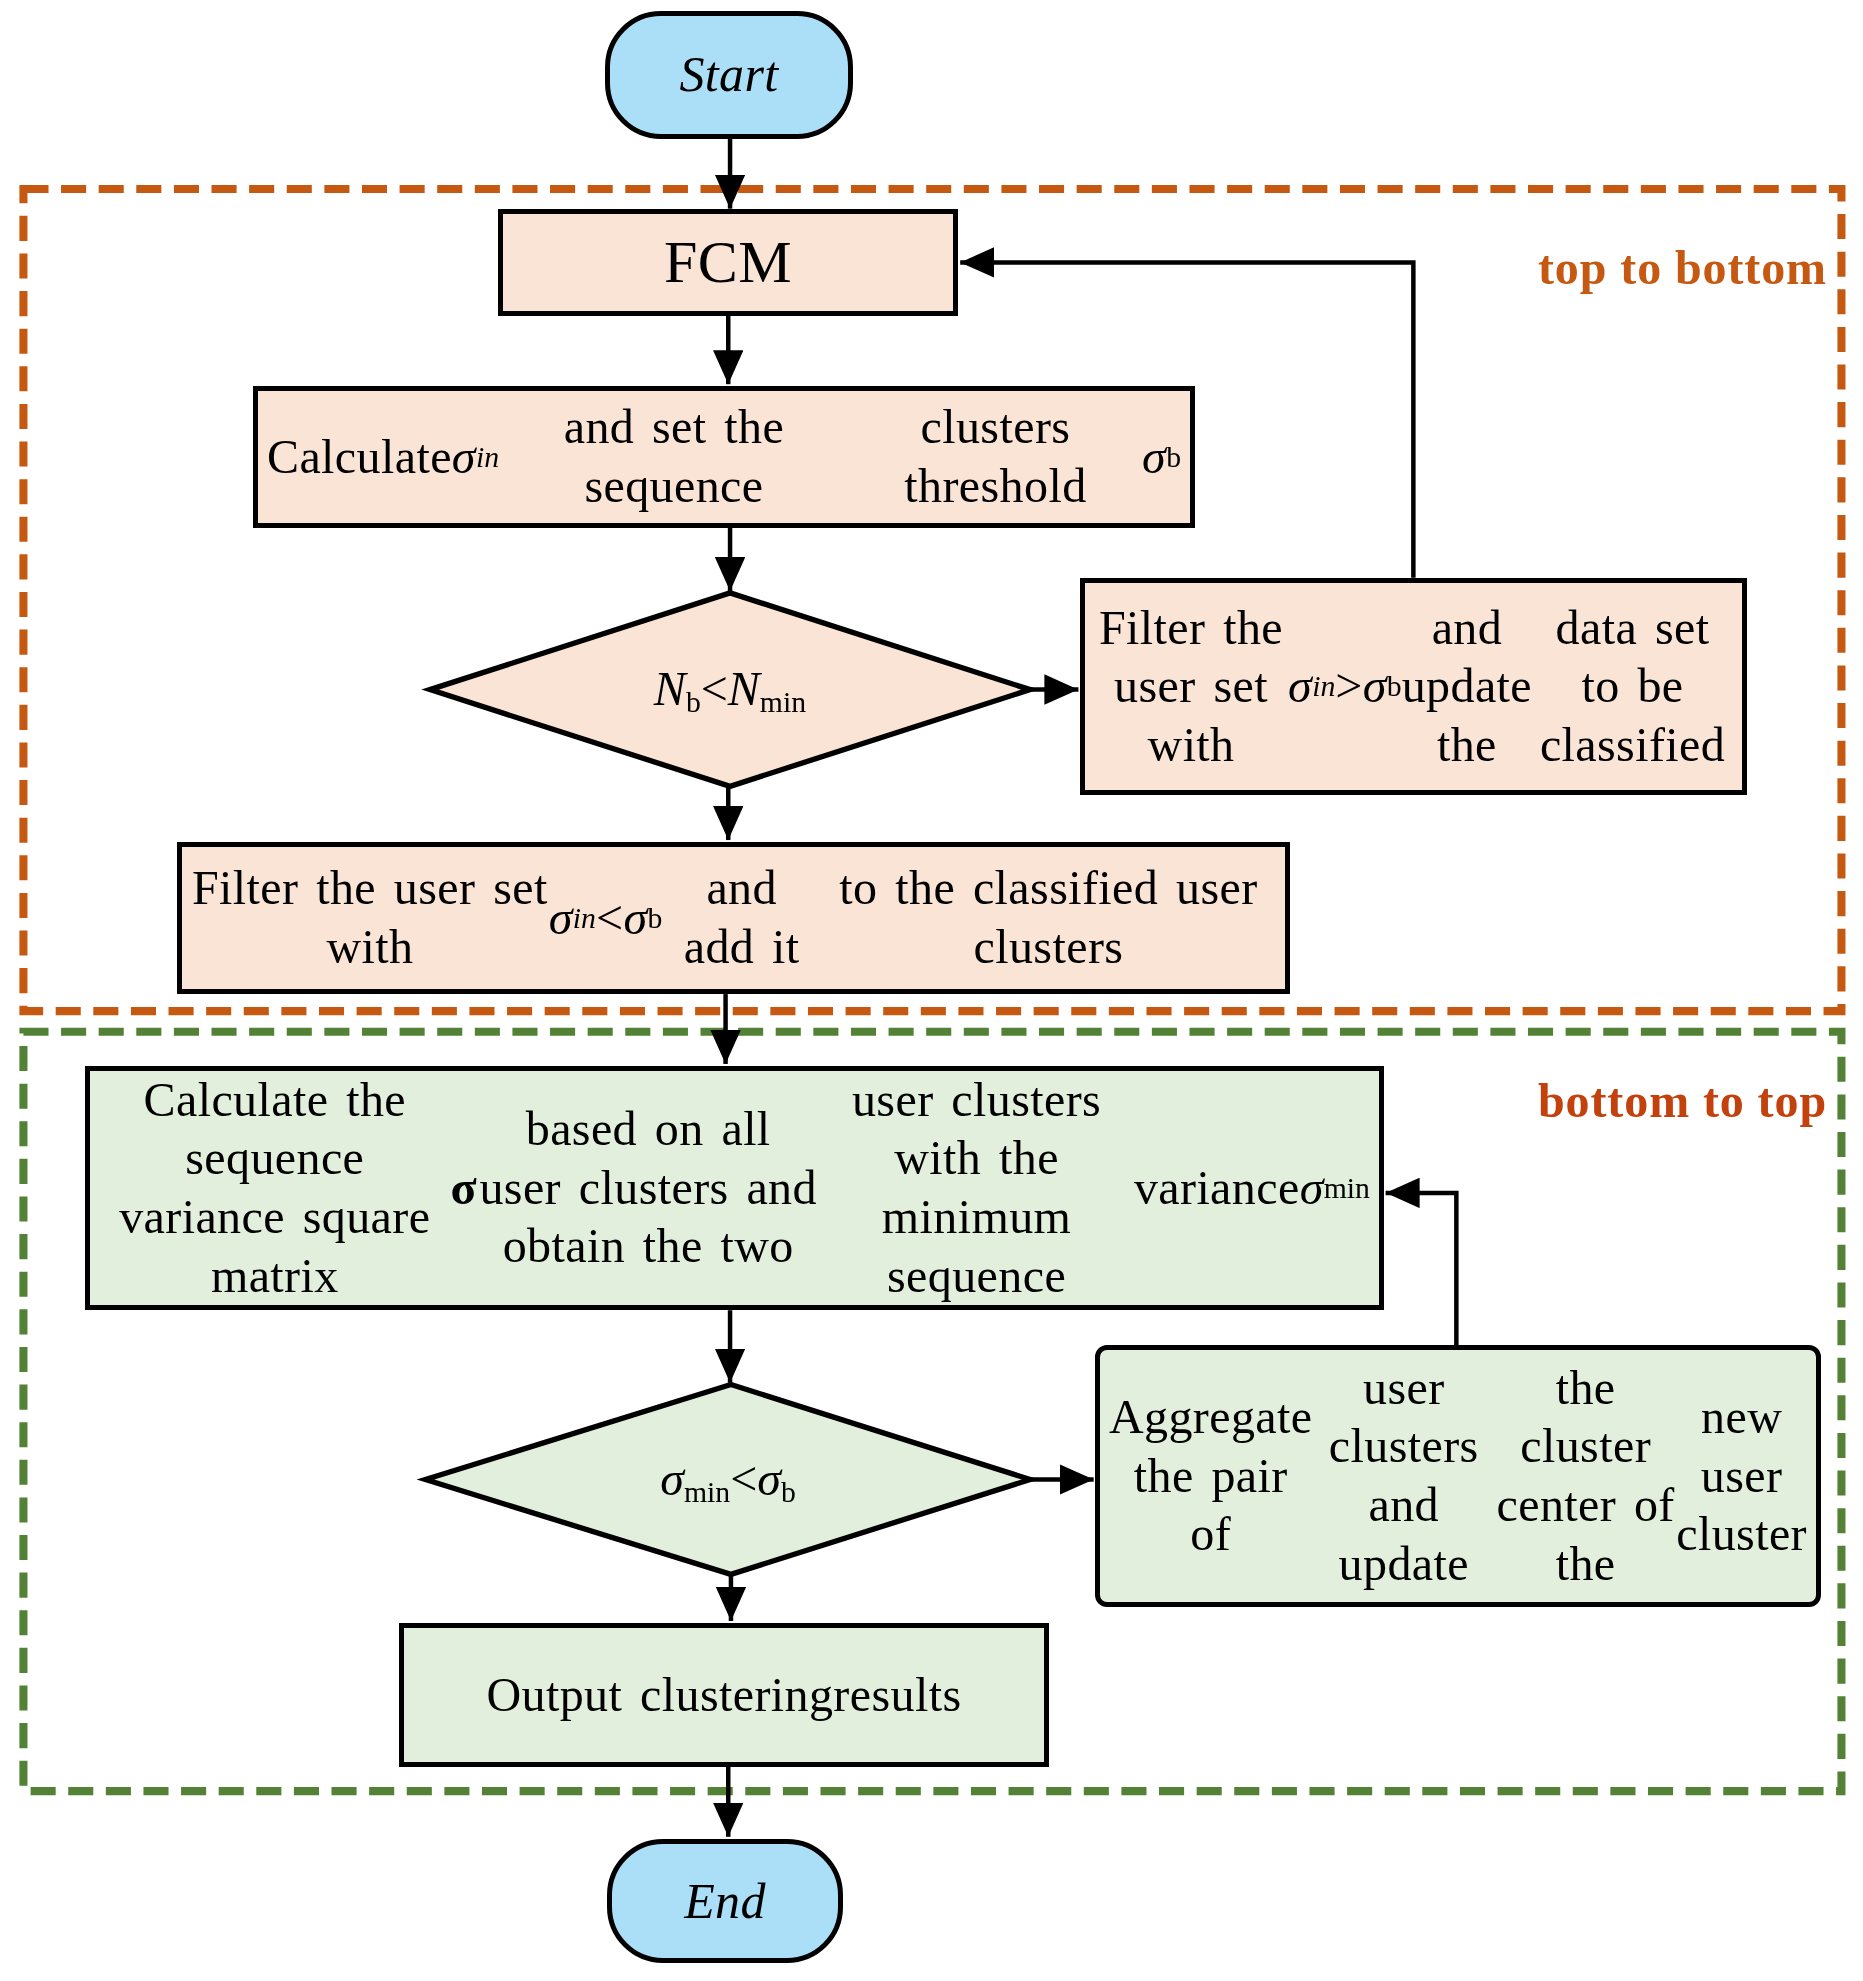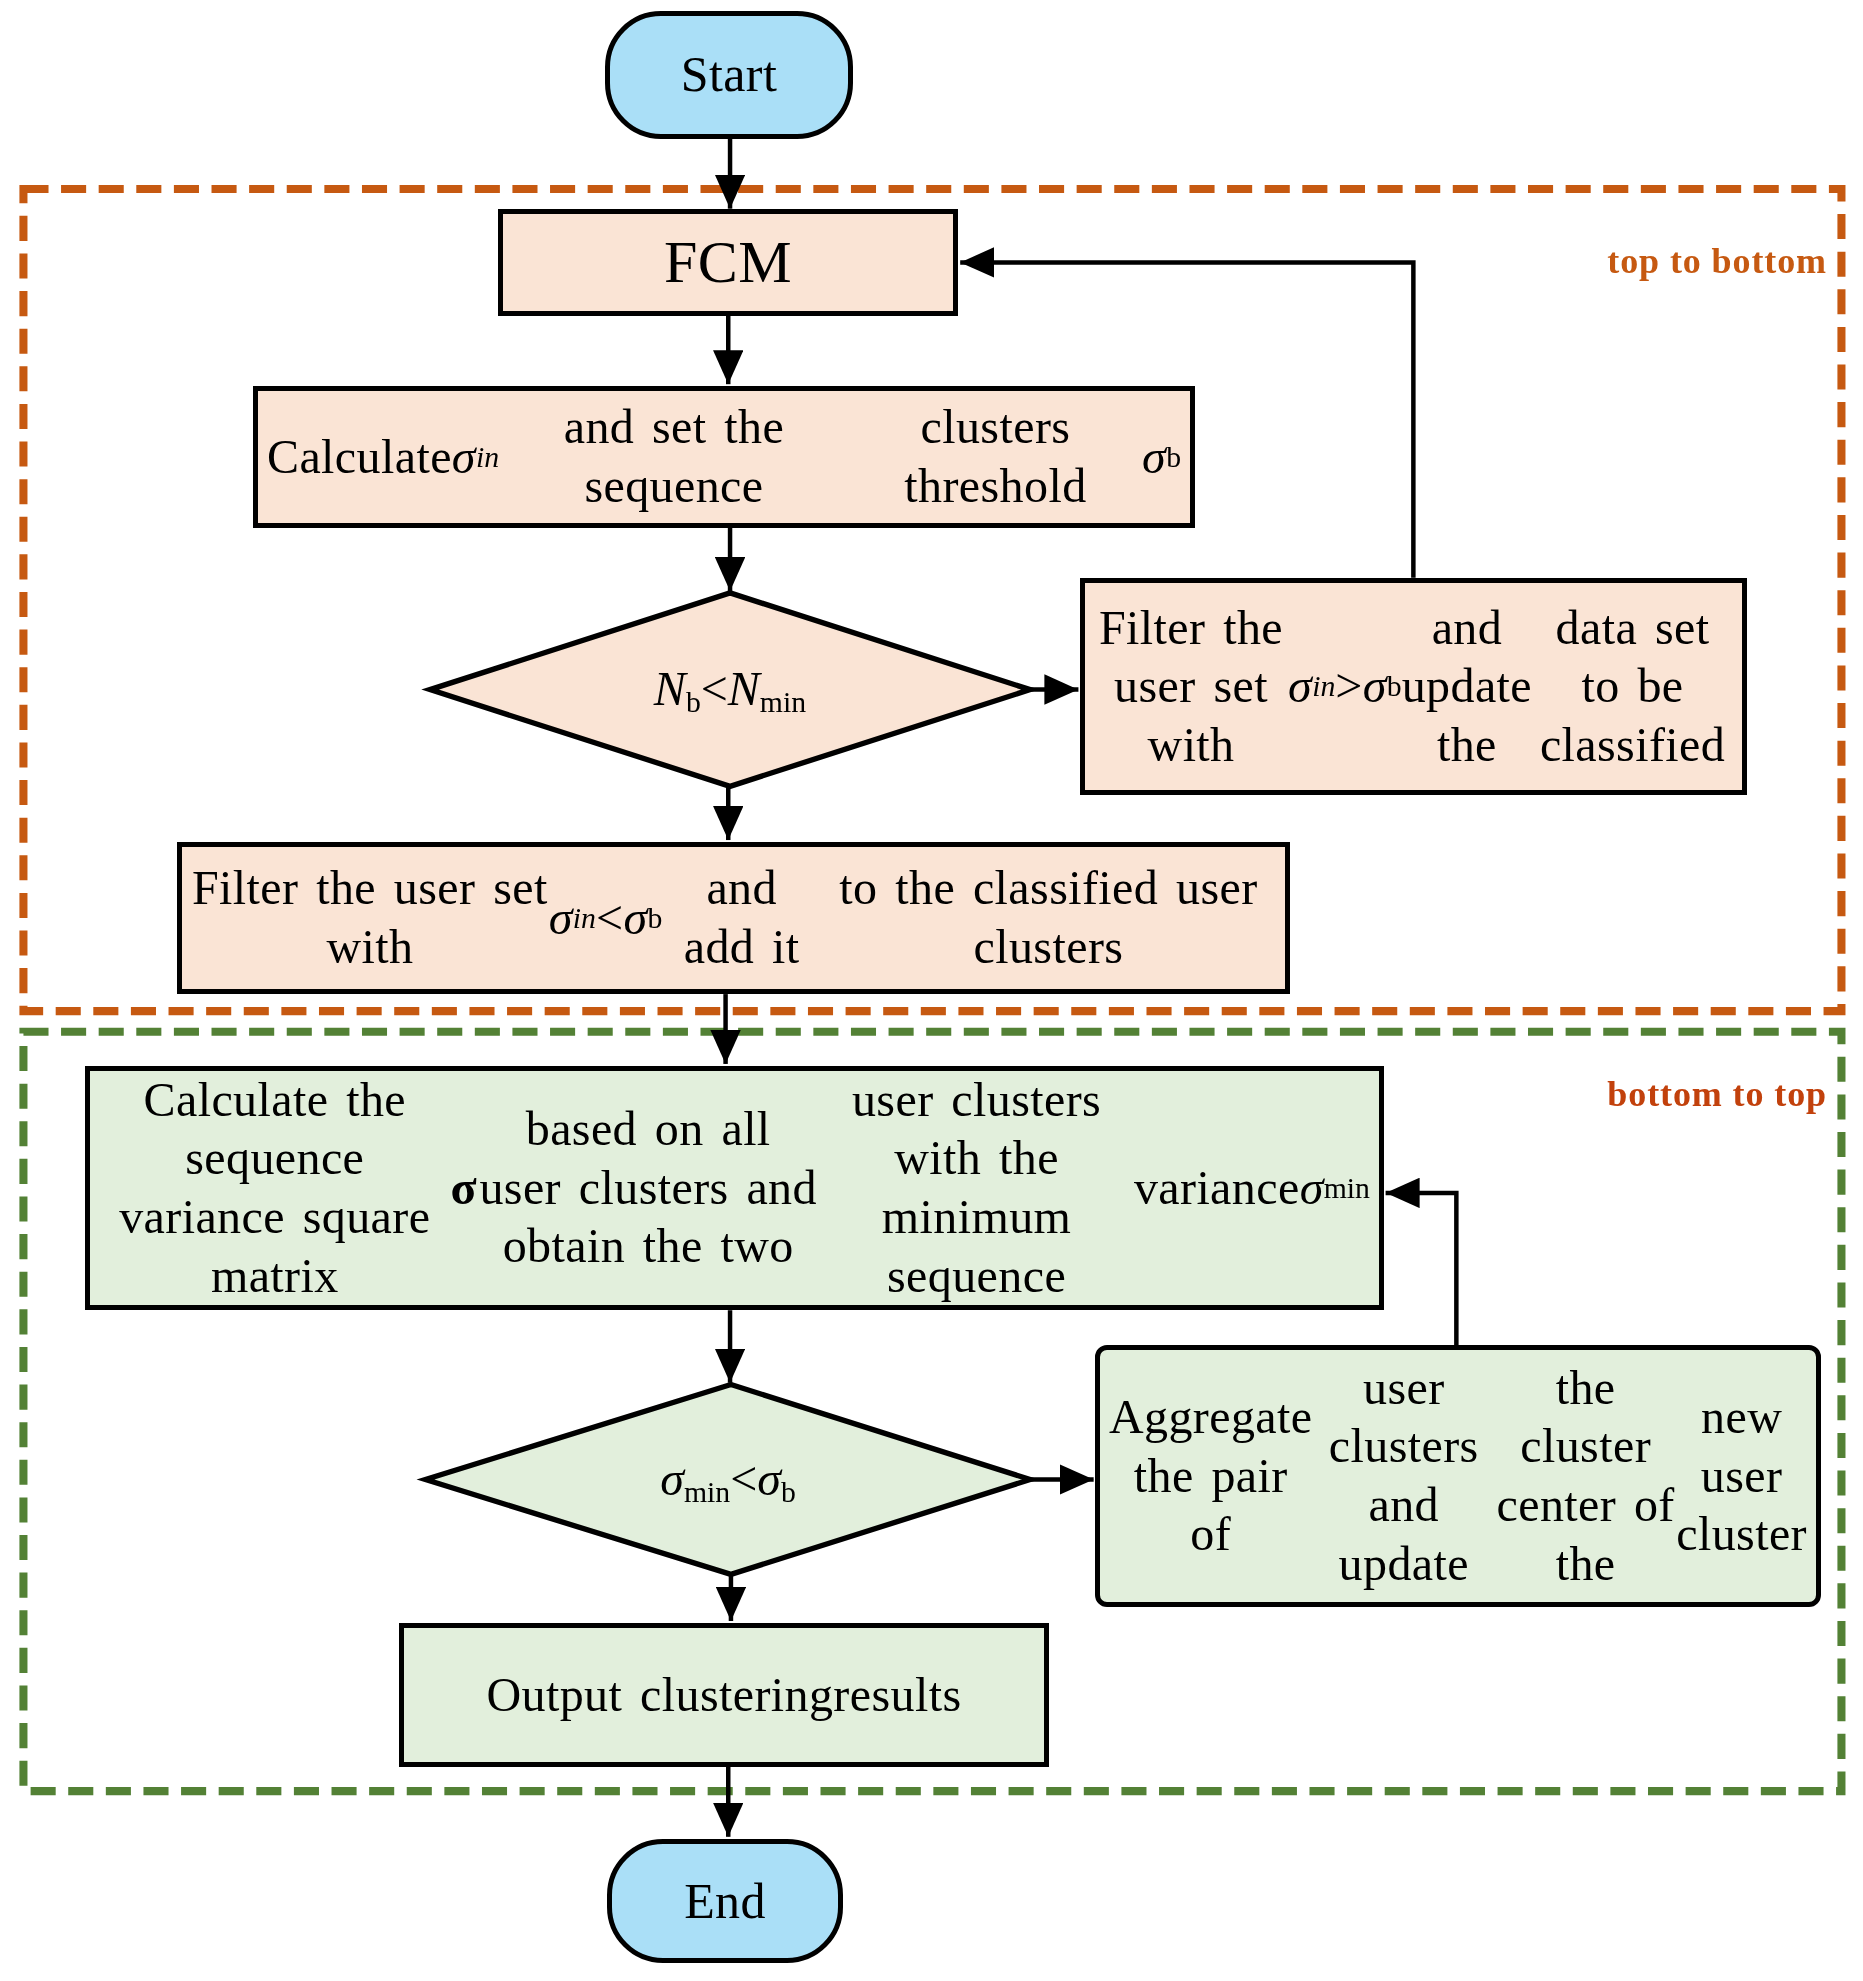--- a/index.html
+++ b/index.html
@@ -15,29 +15,29 @@
     position:absolute;box-sizing:border-box;
     border:5.4px solid #000;
     display:flex;align-items:center;justify-content:center;
     text-align:center;
     font-size:48px;line-height:1.22;
     letter-spacing:0.4px;word-spacing:5.4px;
     padding:0 9px;
   }
   .fill-top{background:#FAE4D5;}
   .fill-bottom{background:#E2EFDC;font-family:Liberation Serif, serif;}
-  .fill-term{background:#AADFF7;}
+  .fill-term{background:#AADFF7;font-style:italic;}
   .terminator{border-radius:56px;font-size:50px;}
   .fcm{font-size:60px;}
   .diamond-label{
     position:absolute;transform:translate(-50%,-50%);
     font-size:48px;white-space:nowrap;text-align:center;
   }
   .region-label{
-    position:absolute;font-weight:bold;font-size:36px;
+    position:absolute;font-weight:bold;font-size:48px;
     text-align:right;letter-spacing:0.9px;
   }
   .accent-top{color:#C65911;}
   .accent-bottom{color:#c2410c;}
   .sub{font-size:0.62em;vertical-align:-0.22em;letter-spacing:0;}
   .it{font-style:italic;}
   .bd{font-weight:bold;}
 </style>
 </head>
 <body>

